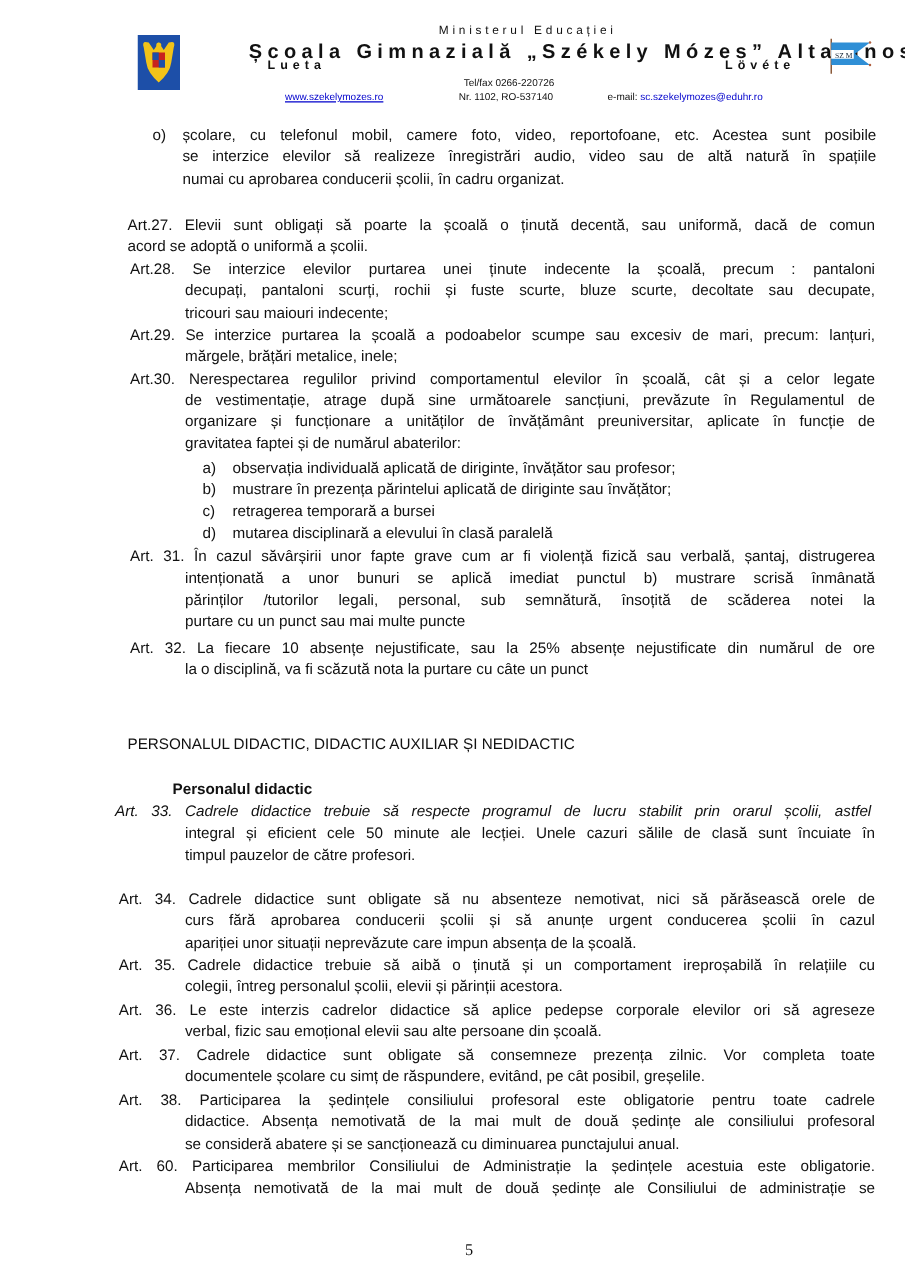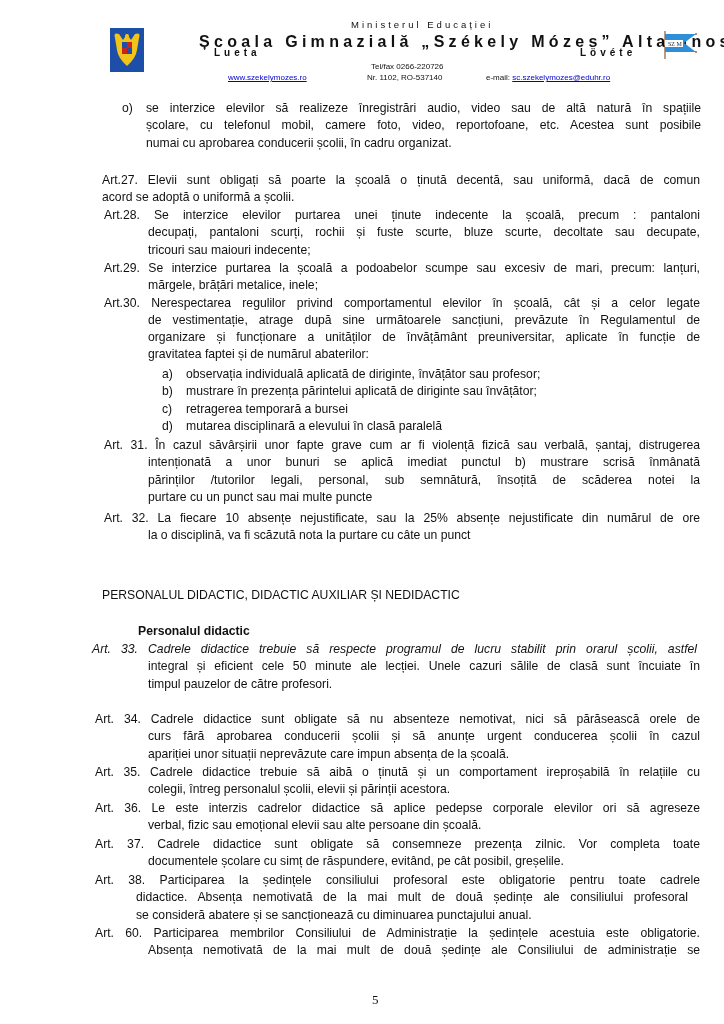--- a/index.html
+++ b/index.html
@@ -11,21 +11,21 @@
   .flag { position: absolute; left: 662px; top: 30px; width: 36px; height: 30px; }
   .h-line { position: absolute; font-family: "Liberation Sans", sans-serif; color: #111; white-space: nowrap; padding-left: 21px; }
   .ministry { left: 330px; top: 19px; font-size: 9.5px; letter-spacing: 3px; }
   .school { left: 178px; top: 33px; font-size: 16px; letter-spacing: 4.3px; font-weight: bold; }
   .lueta { left: 193px; top: 47px; font-size: 10px; letter-spacing: 4px; font-weight: bold; }
   .lovete { left: 559px; top: 47px; font-size: 10px; letter-spacing: 4px; font-weight: bold; }
   .tel { left: 350px; top: 62px; font-size: 8px; }
   .web { left: 207px; top: 73px; font-size: 8px; color: #0000cc; text-decoration: underline; }
   .addr { left: 346px; top: 73px; font-size: 8px; }
   .email { left: 465px; top: 73px; font-size: 8px; }
-  .email a { color: #0000cc; text-decoration: underline; }
+  .email a { color: #0000cc; }
 
   .doc { position: absolute; left: 0; top: 0; width: 724px; font-family: "Liberation Sans", sans-serif; font-size: 12.2px; line-height: 17.3px; color: #111; }
   .blk { position: absolute; text-align: justify; }
   .line { display: block; white-space: nowrap; }
   .jl { text-align: justify; text-align-last: justify; display: block; }
   .bold { font-weight: bold; }
   .page-num { position: absolute; left: 372px; top: 992px; font-family: "Liberation Serif", serif; font-size: 13px; }
 </style>
 </head>
 <body>
@@ -58,22 +58,22 @@
     <circle cx="34" cy="22" r="1" fill="#b06040"></circle>
   </svg>
 </div>
 
 <div class="doc">
 
   <div class="blk" style="left:122px; top:100px;">
     <span>o)</span>
   </div>
   <div class="blk" style="left:146px; top:100px; width:555px;">
+    <span class="jl">școlare, cu telefonul mobil, camere foto, video, reportofoane, etc. Acestea sunt posibile</span>
     <span class="jl">se interzice elevilor să realizeze înregistrări audio, video sau de altă natură în spațiile</span>
-    <span class="jl">școlare, cu telefonul mobil, camere foto, video, reportofoane, etc. Acestea sunt posibile</span>
     <span class="line">numai cu aprobarea conducerii școlii, în cadru organizat.</span>
   </div>
 
   <div class="blk" style="left:102px; top:172px; width:598px;">
     <span class="jl"><span>Art.27.</span> <span>Elevii sunt obligați să poarte la școală o ținută decentă, sau uniformă, dacă de comun</span></span>
     <span class="line">acord  se adoptă o uniformă a școlii.</span>
   </div>
 
   <div class="blk" style="left:104px; top:207px; width:596px;">
     <span class="jl"><span>Art.28.</span> <span>Se interzice elevilor purtarea unei ținute indecente la școală, precum : pantaloni</span></span>
@@ -158,21 +158,21 @@
   <div class="blk" style="left:95px; top:836px; width:605px;">
     <span class="jl"><span>Art. 37.</span> <span>Cadrele didactice sunt obligate să consemneze prezența zilnic. Vor completa toate</span></span>
   </div>
   <div class="blk" style="left:148px; top:853.3px; width:552px;">
     <span class="line">documentele școlare cu simț de răspundere, evitând, pe cât posibil, greșelile.</span>
   </div>
 
   <div class="blk" style="left:95px; top:872px; width:605px;">
     <span class="jl"><span>Art. 38.</span> <span>Participarea la ședințele consiliului profesoral este obligatorie pentru toate cadrele</span></span>
   </div>
-  <div class="blk" style="left:136px; top:889.3px; width:552px;">
+  <div class="blk" style="left:148px; top:889.3px; width:552px;">
     <span class="jl">didactice. Absența nemotivată de la mai mult de două ședințe ale consiliului profesoral</span>
     <span class="line">se consideră abatere și se sancționează cu diminuarea punctajului anual.</span>
   </div>
 
   <div class="blk" style="left:95px; top:925px; width:605px;">
     <span class="jl"><span>Art. 60.</span> <span>Participarea membrilor Consiliului de Administrație la ședințele acestuia este obligatorie.</span></span>
   </div>
   <div class="blk" style="left:148px; top:942.3px; width:552px;">
     <span class="jl">Absența nemotivată de la mai mult de două ședințe ale Consiliului de administrație se</span>
   </div>

